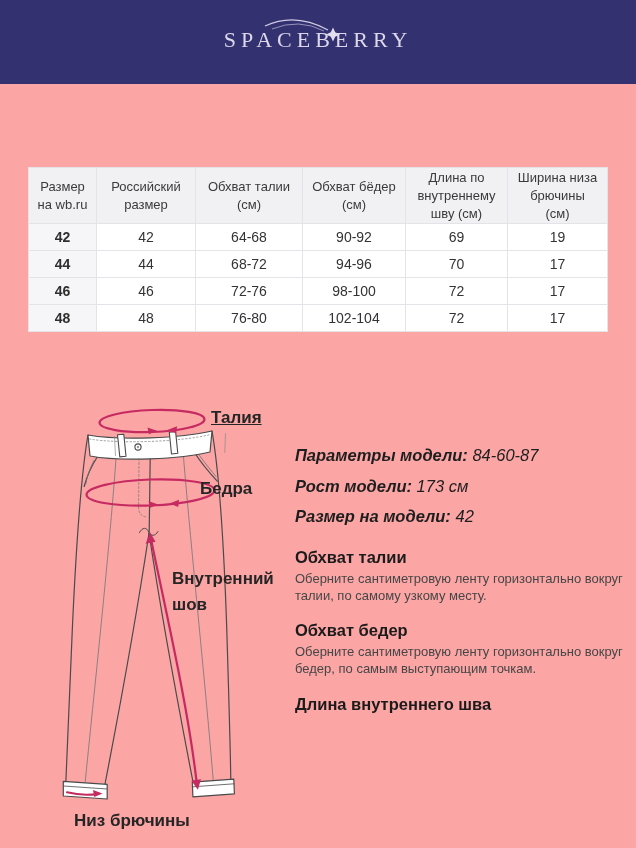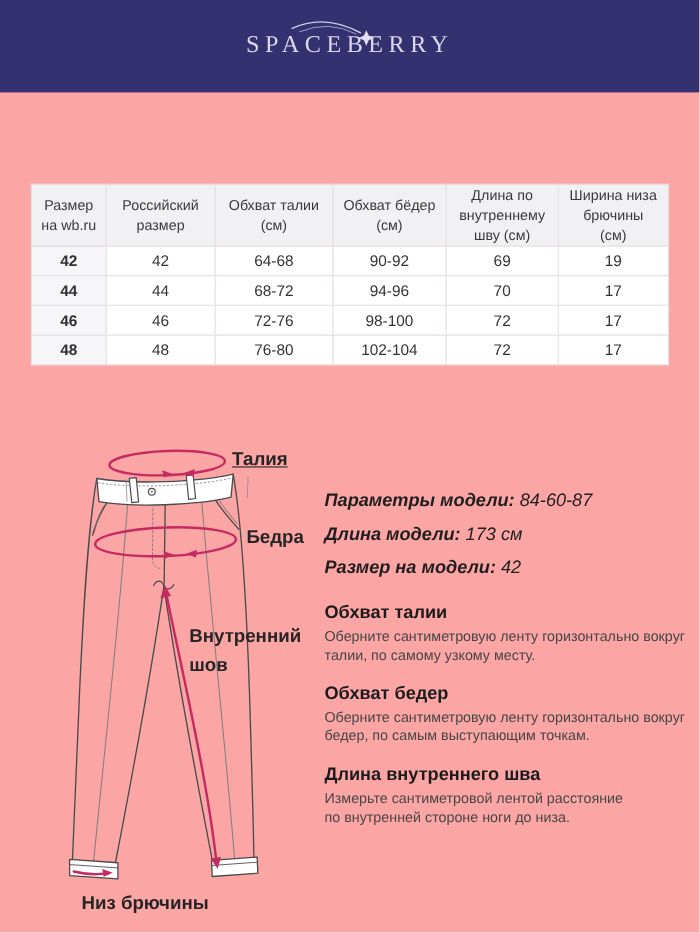--- a/index.html
+++ b/index.html
@@ -18,21 +18,21 @@
   .size-table th,.size-table td{border:1px solid #E4E4E8;text-align:center;vertical-align:middle;padding:0 4px;}
   .size-table th{background:#F1F1F3;height:55px;font-size:13px;font-weight:400;color:#3A3A3A;
                  line-height:18px;white-space:pre-line;}
   .size-table td{background:#ffffff;height:26px;font-size:14px;color:#333333;}
   .size-table td.rowhead{background:#F6F6F8;font-weight:700;color:#2E2E2E;}
 
   
   .pants-svg{position:absolute;left:20px;top:385px;}
   .diagram-label{position:absolute;font-size:17px;font-weight:600;color:#252525;line-height:26px;}
   .lbl-waist{left:211px;top:405px;text-decoration:underline;}
-  .lbl-hips{left:224px;top:476px;}
+  .lbl-hips{left:200px;top:476px;}
   .lbl-inseam{left:172px;top:566px;width:110px;}
   .lbl-hem{left:74px;top:808px;}
 
   
   .model-line{position:absolute;left:295px;font-size:16.5px;color:#1E1E1E;line-height:24px;font-style:italic;}
   .model-line .lab{font-weight:700;}
   .ml-0{top:443px;} .ml-1{top:474px;} .ml-2{top:504px;}
   .guide-title{position:absolute;left:295px;font-size:16.5px;font-weight:700;color:#1B1B1B;}
   .gt-0{top:548px;} .gt-1{top:621px;} .gt-2{top:695px;}
   .guide-text{position:absolute;left:295px;width:330px;font-size:13px;line-height:17px;
@@ -171,33 +171,31 @@
   <div class="diagram-label lbl-waist">Талия</div>
   <div class="diagram-label lbl-hips">Бедра</div>
   <div class="diagram-label lbl-inseam">Внутренний шов</div>
   <div class="diagram-label lbl-hem">Низ брючины</div>
 
   <div class="model-line ml-0">
     <span class="lab">Параметры модели:</span>
     <span>84-60-87</span>
   </div>
   <div class="model-line ml-1">
-    <span class="lab">Длина модели:</span>
+    <span class="lab">Рост модели:</span>
     <span>173 см</span>
   </div>
   <div class="model-line ml-2">
     <span class="lab">Размер на модели:</span>
     <span>42</span>
   </div>
 
   <div class="guide-title gt-0">Обхват талии</div>
   <div class="guide-text gx-0">Оберните сантиметровую ленту горизонтально вокруг
 талии, по самому узкому месту.</div>
 
   <div class="guide-title gt-1">Обхват бедер</div>
   <div class="guide-text gx-1">Оберните сантиметровую ленту горизонтально вокруг
 бедер, по самым выступающим точкам.</div>
 
   <div class="guide-title gt-2">Длина внутреннего шва</div>
-  <div class="guide-text gx-2">Измерьте сантиметровой лентой расстояние
-по внутренней стороне ноги до низа.</div>
 
 </div>
 
 </body></html>

